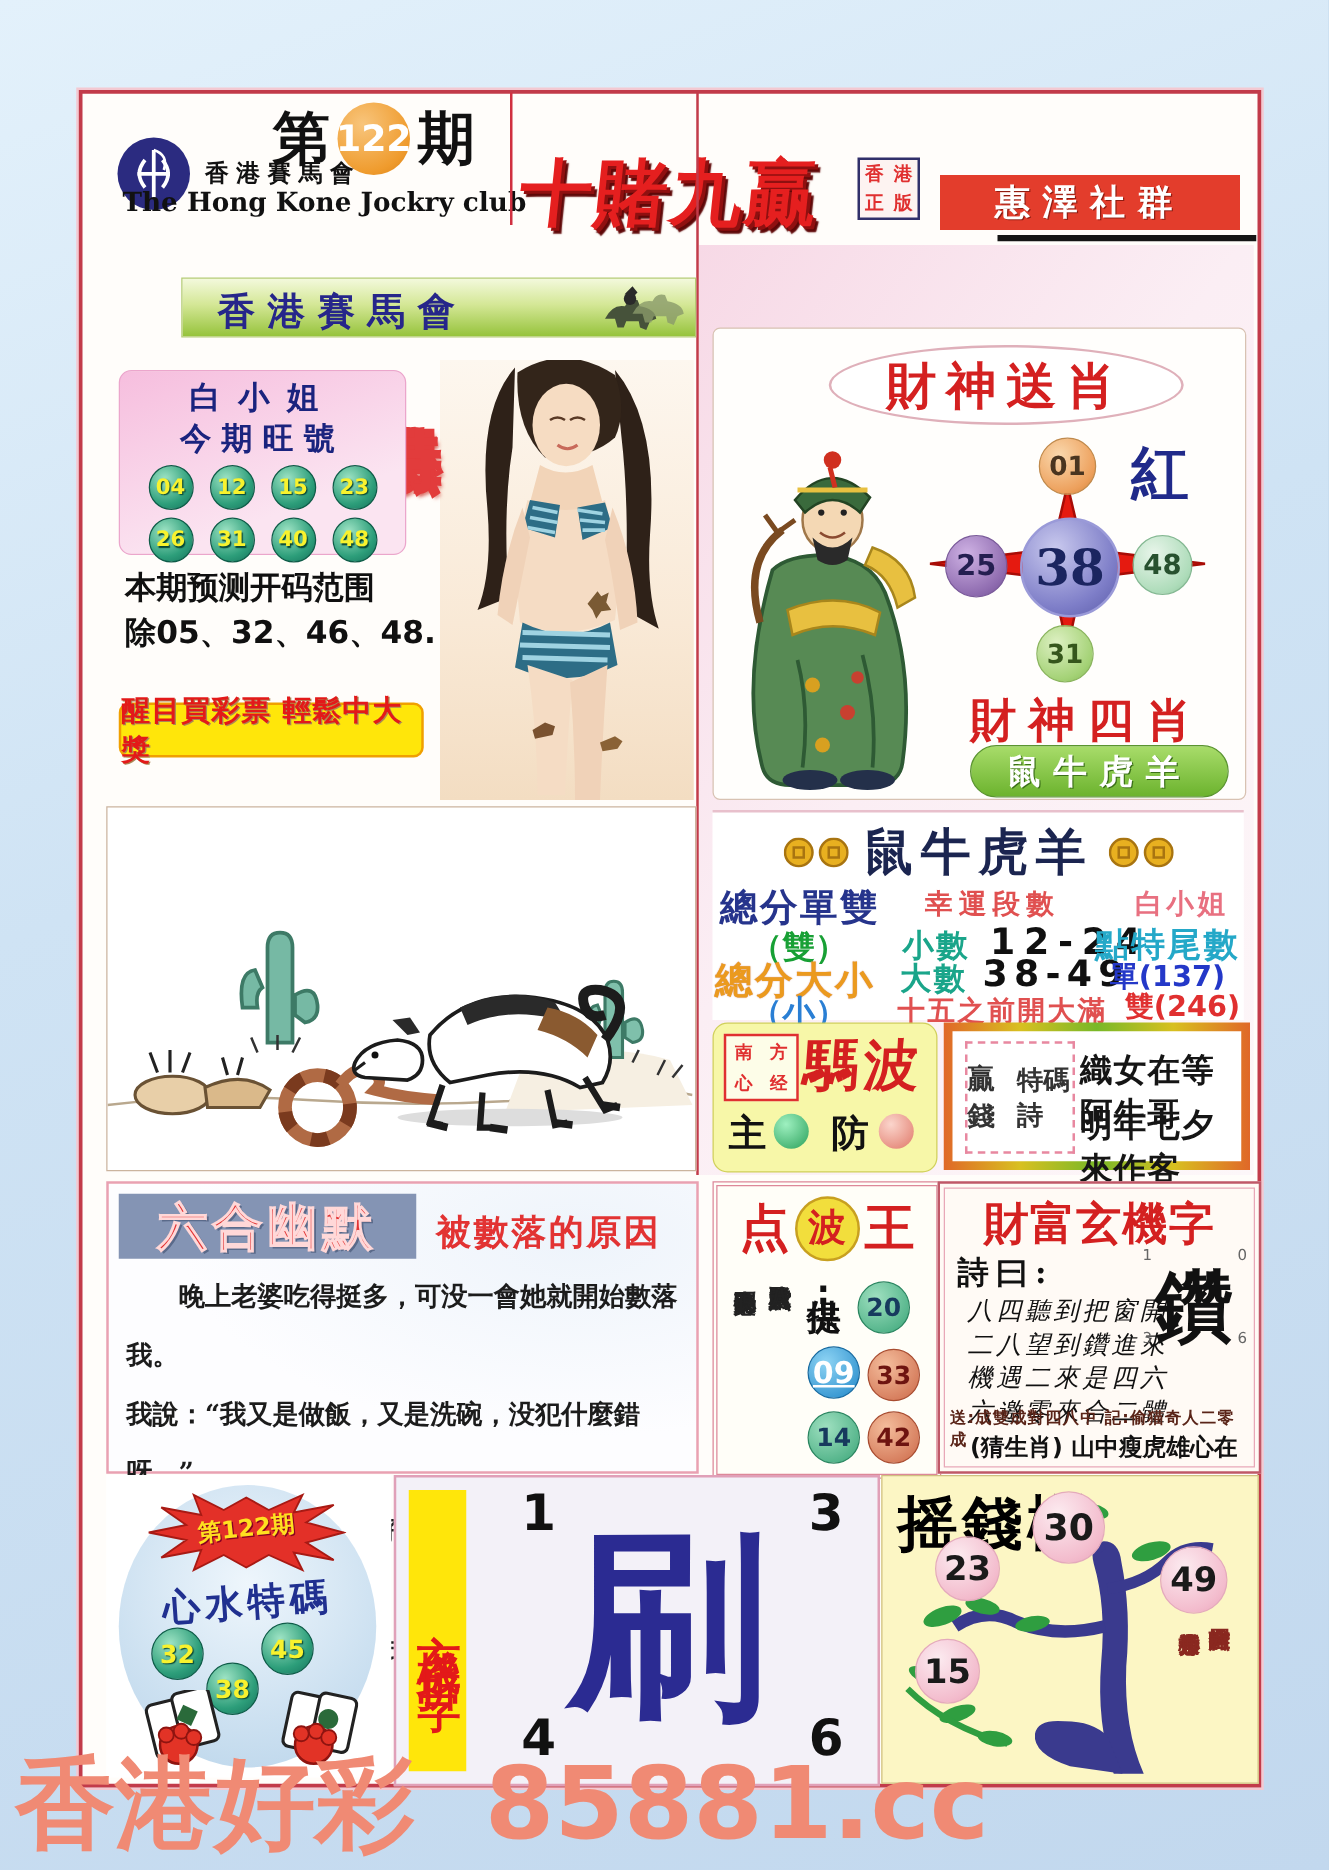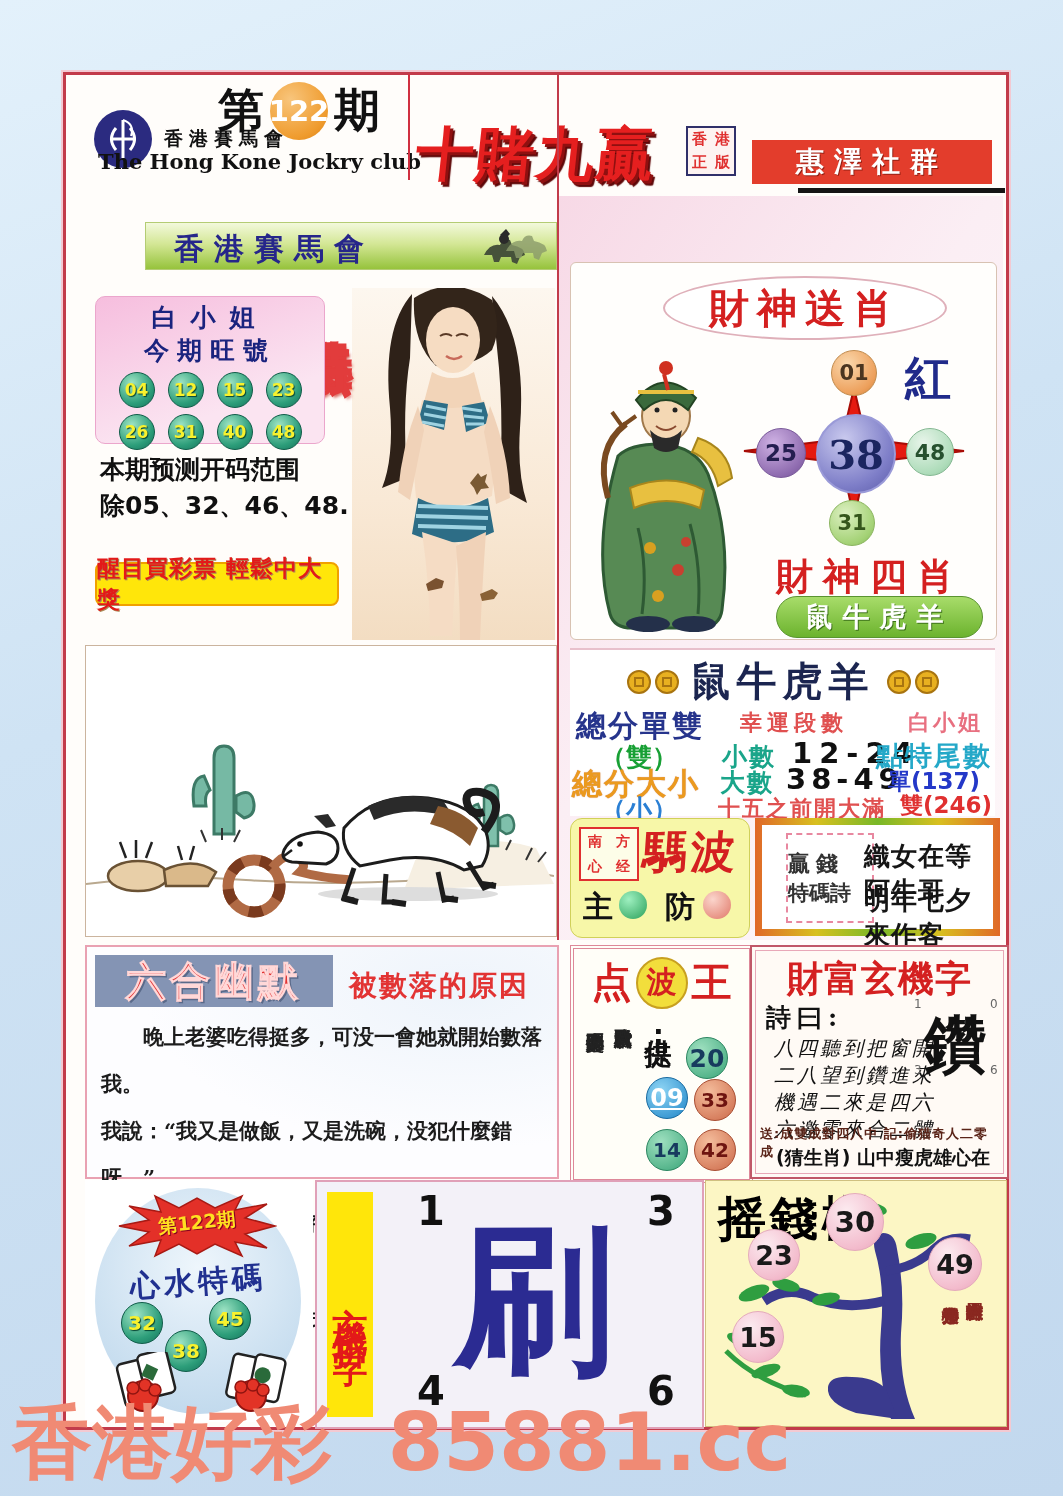--- a/index.html
+++ b/index.html
@@ -259,21 +259,21 @@
     <span class="abs serif" style="left:72px;top:4px;font-size:44px;font-weight:900;color:#d42020;letter-spacing:4px;transform:skewX(-4deg);">騳波</span>
     <span class="abs" style="left:12px;top:68px;font-size:30px;font-weight:900;color:#111;">主</span>
     <span class="abs" style="left:48px;top:72px;width:28px;height:28px;border-radius:50%;background:radial-gradient(circle at 35% 30%,#9ef0c0,#2aa05a);"></span>
     <span class="abs" style="left:94px;top:68px;font-size:30px;font-weight:900;color:#111;">防</span>
     <span class="abs" style="left:132px;top:72px;width:28px;height:28px;border-radius:50%;background:radial-gradient(circle at 35% 30%,#fbd5cc,#e07868);"></span>
   </div>
 
   <div class="abs" style="left:755px;top:818px;width:245px;height:118px;padding:0;
               background:linear-gradient(90deg,#e06828,#d8c020,#78b828,#d8c020,#e06828);">
     <div class="abs" style="left:7px;top:7px;width:231px;height:104px;background:#fff;">
-      <div class="abs" style="left:24px;top:8px;width:84px;height:86px;border:2px dashed #e888a0;display:flex;flex-direction:column;align-items:flex-start;justify-content:center;">
+      <div class="abs" style="left:10px;top:8px;width:84px;height:86px;border:2px dashed #e888a0;display:flex;flex-direction:row;align-items:center;justify-content:center;">
         <span class="serif" style="font-size:22px;font-weight:700;color:#333;letter-spacing:6px;">贏錢</span>
         <span class="serif" style="font-size:21px;font-weight:700;color:#333;">特碼詩</span>
       </div>
       <div class="abs" style="left:102px;top:14px;font-size:26px;font-weight:900;color:#151515;letter-spacing:1px;">織女在等阿牛哥</div>
       <div class="abs" style="left:102px;top:58px;font-size:26px;font-weight:900;color:#151515;letter-spacing:1px;">明年七夕來作客</div>
     </div>
   </div>
 
   <div class="abs" style="left:85px;top:945px;width:470px;height:230px;background:radial-gradient(ellipse at 80% 20%,#eef4fb 0%,#fdfdff 60%);border:2px solid #e9a1b2;">
     <div class="ctr serif abs" style="left:8px;top:8px;width:238px;height:52px;background:#8494b4;color:#e23333;font-size:40px;font-weight:900;
@@ -289,21 +289,21 @@
 
   <div class="abs" style="left:570px;top:945px;width:175px;height:230px;border:4px double #dd8899;background:#fffef8;">
     <div class="ctr" style="margin-top:6px;gap:4px;">
       <span class="serif" style="font-size:40px;font-weight:900;color:#d42020;">点</span>
       <span class="cball serif" style="width:48px;height:48px;background:#f2de3c;border:2px solid #c8a020;color:#d42020;font-size:30px;">波</span>
       <span class="serif" style="font-size:40px;font-weight:900;color:#d42020;">王</span>
     </div>
     <span class="abs vtext serif" style="left:8px;top:70px;height:152px;font-size:18px;font-weight:700;color:#222;line-height:26px;">開獎必中奇人碼</span>
     <span class="abs vtext serif" style="left:36px;top:66px;height:156px;font-size:18px;font-weight:700;color:#222;line-height:26px;">飛來横財看六八</span>
     <span class="abs vtext" style="left:66px;top:70px;height:100px;font-size:27px;font-weight:900;color:#111;">提供:</span>
-    <div class="abs cball" style="left:112px;top:88px;width:40px;height:40px;background:radial-gradient(circle at 35% 30%,#9fe0c0,#3aa578);color:#173a5e;font-size:25px;border:1px solid #2a8560;text-align:right;">20</div>
+    <div class="abs cball" style="left:112px;top:76px;width:40px;height:40px;background:radial-gradient(circle at 35% 30%,#9fe0c0,#3aa578);color:#173a5e;font-size:20px;border:1px solid #2a8560;text-align:right;">20</div>
     <div class="abs cball" style="left:72px;top:128px;width:40px;height:40px;background:radial-gradient(circle at 35% 30%,#8ed4f4,#1f86c8);color:#fff;font-size:24px;border:1px solid #176aa0;text-decoration:underline;">09</div>
     <div class="abs cball" style="left:120px;top:130px;width:40px;height:40px;background:radial-gradient(circle at 35% 30%,#f4bd9c,#cc6848);color:#6e1410;font-size:20px;border:1px solid #a84c30;">33</div>
     <div class="abs cball" style="left:72px;top:180px;width:40px;height:40px;background:radial-gradient(circle at 35% 30%,#9fe0c0,#3aa578);color:#173a5e;font-size:20px;border:1px solid #2a8560;">14</div>
     <div class="abs cball" style="left:120px;top:180px;width:40px;height:40px;background:radial-gradient(circle at 35% 30%,#f4bd9c,#cc6848);color:#6e1410;font-size:20px;border:1px solid #a84c30;">42</div>
   </div>
 
   <div class="abs" style="left:750px;top:945px;width:255px;height:230px;border:2px solid #c05868;background:#fffaf5;">
     <div class="abs" style="left:3px;top:3px;right:3px;bottom:3px;border:1px solid #e8a8b8;"></div>
     <div class="serif" style="text-align:center;margin-top:8px;font-size:36px;font-weight:900;color:#d42020;letter-spacing:1px;">財富玄機字</div>
     <span class="abs serif" style="left:14px;top:54px;font-size:25px;font-weight:800;color:#111;letter-spacing:6px;">詩曰:</span>

